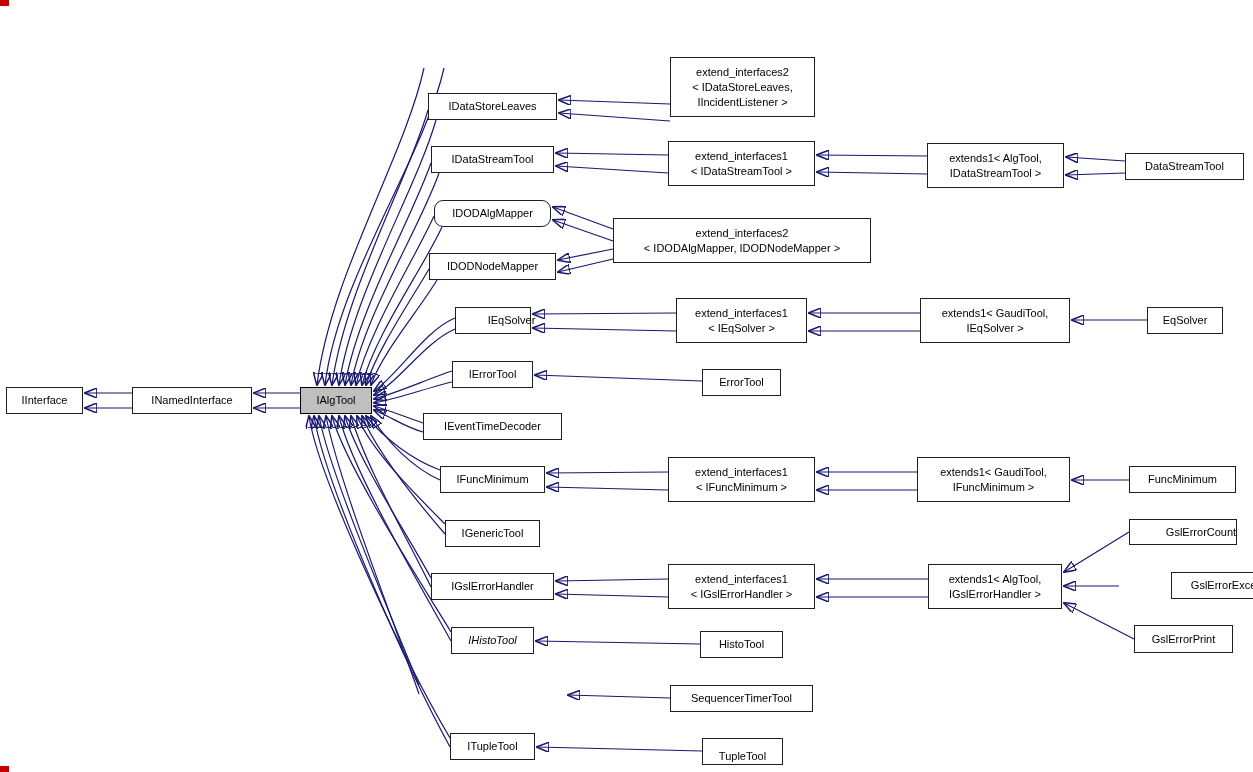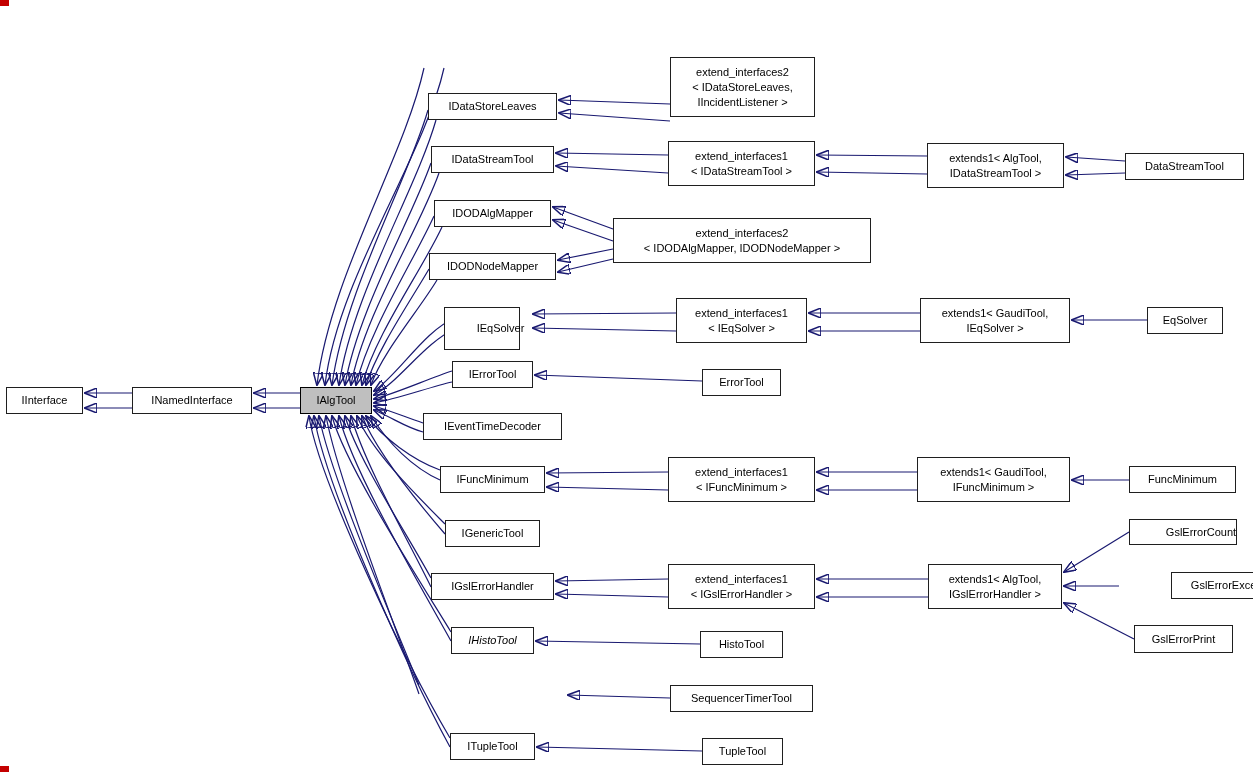--- a/index.html
+++ b/index.html
@@ -192,27 +192,27 @@
   <div class="node hl" style="left:300px;top:387px;width:72px;height:27px;">
     <span>IAlgTool</span>
   </div>
 
   <div class="node" style="left:428px;top:93px;width:129px;height:27px;justify-content:center;">
     <span>IDataStoreLeaves</span>
   </div>
   <div class="node" style="left:431px;top:146px;width:123px;height:27px;">
     <span>IDataStreamTool</span>
   </div>
-  <div class="node" style="left:434px;top:200px;width:117px;height:27px;">
+  <div class="node" style="left:434px;top:200px;width:117px;height:27px;border-radius:9px;">
     <span>IDODAlgMapper</span>
   </div>
   <div class="node" style="left:429px;top:253px;width:127px;height:27px;">
     <span>IDODNodeMapper</span>
   </div>
-  <div class="node" style="left:444px;top:307px;width:76px;height:43px;padding-left:37px;">
+  <div class="node" style="left:455px;top:307px;width:76px;height:27px;padding-left:37px;">
     <span>IEqSolver</span>
   </div>
   <div class="node" style="left:452px;top:361px;width:81px;height:27px;">
     <span>IErrorTool</span>
   </div>
   <div class="node" style="left:423px;top:413px;width:139px;height:27px;">
     <span>IEventTimeDecoder</span>
   </div>
   <div class="node" style="left:440px;top:466px;width:105px;height:27px;">
     <span>IFuncMinimum</span>
@@ -257,21 +257,21 @@
   <div class="node" style="left:668px;top:564px;width:147px;height:45px;">
     <span>extend_interfaces1</span>
     <span>&lt; IGslErrorHandler &gt;</span>
   </div>
   <div class="node" style="left:700px;top:631px;width:83px;height:27px;">
     <span>HistoTool</span>
   </div>
   <div class="node" style="left:670px;top:685px;width:143px;height:27px;">
     <span>SequencerTimerTool</span>
   </div>
-  <div class="node" style="left:702px;top:738px;width:81px;height:27px;">
+  <div class="node" style="left:702px;top:738px;width:81px;height:27px;justify-content:flex-end;">
     <span>TupleTool</span>
   </div>
 
   <div class="node" style="left:927px;top:143px;width:137px;height:45px;">
     <span>extends1&lt; AlgTool,</span>
     <span>IDataStreamTool &gt;</span>
   </div>
   <div class="node" style="left:920px;top:298px;width:150px;height:45px;">
     <span>extends1&lt; GaudiTool,</span>
     <span>IEqSolver &gt;</span>

